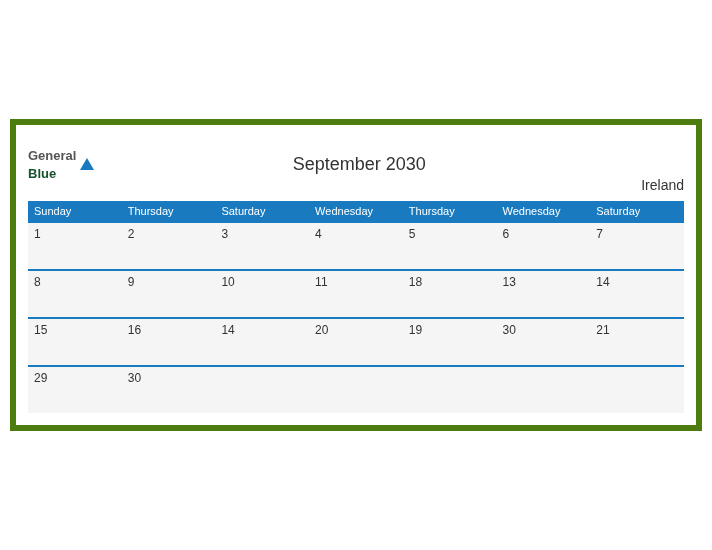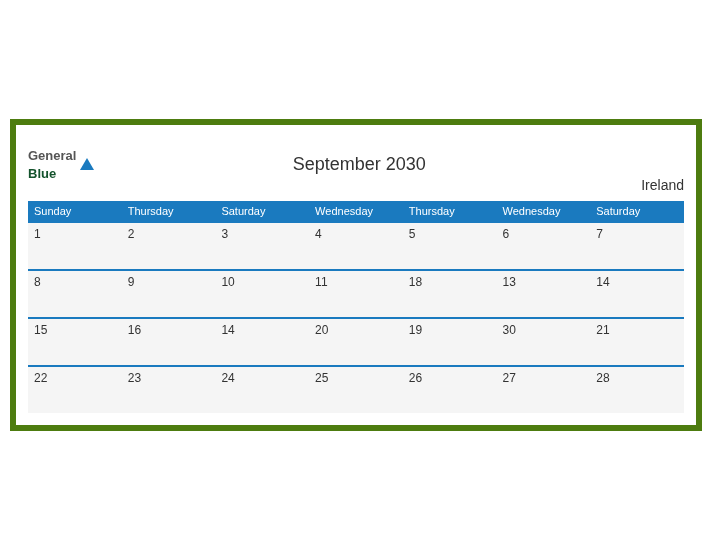--- a/index.html
+++ b/index.html
@@ -142,23 +142,23 @@
         <tr>
           <td>15</td>
           <td>16</td>
           <td>14</td>
           <td>20</td>
           <td>19</td>
           <td>30</td>
           <td>21</td>
         </tr>
         <tr>
-          <td>22</td>
-          <td>23</td>
-          <td>24</td>
-          <td>25</td>
-          <td>26</td>
-          <td>27</td>
-          <td>28</td>
+          <td>29</td>
+          <td>30</td>
+          <td class="empty"></td>
+          <td class="empty"></td>
+          <td class="empty"></td>
+          <td class="empty"></td>
+          <td class="empty"></td>
         </tr>
       </tbody>
   </table>
 </div>
 
 </body></html>

